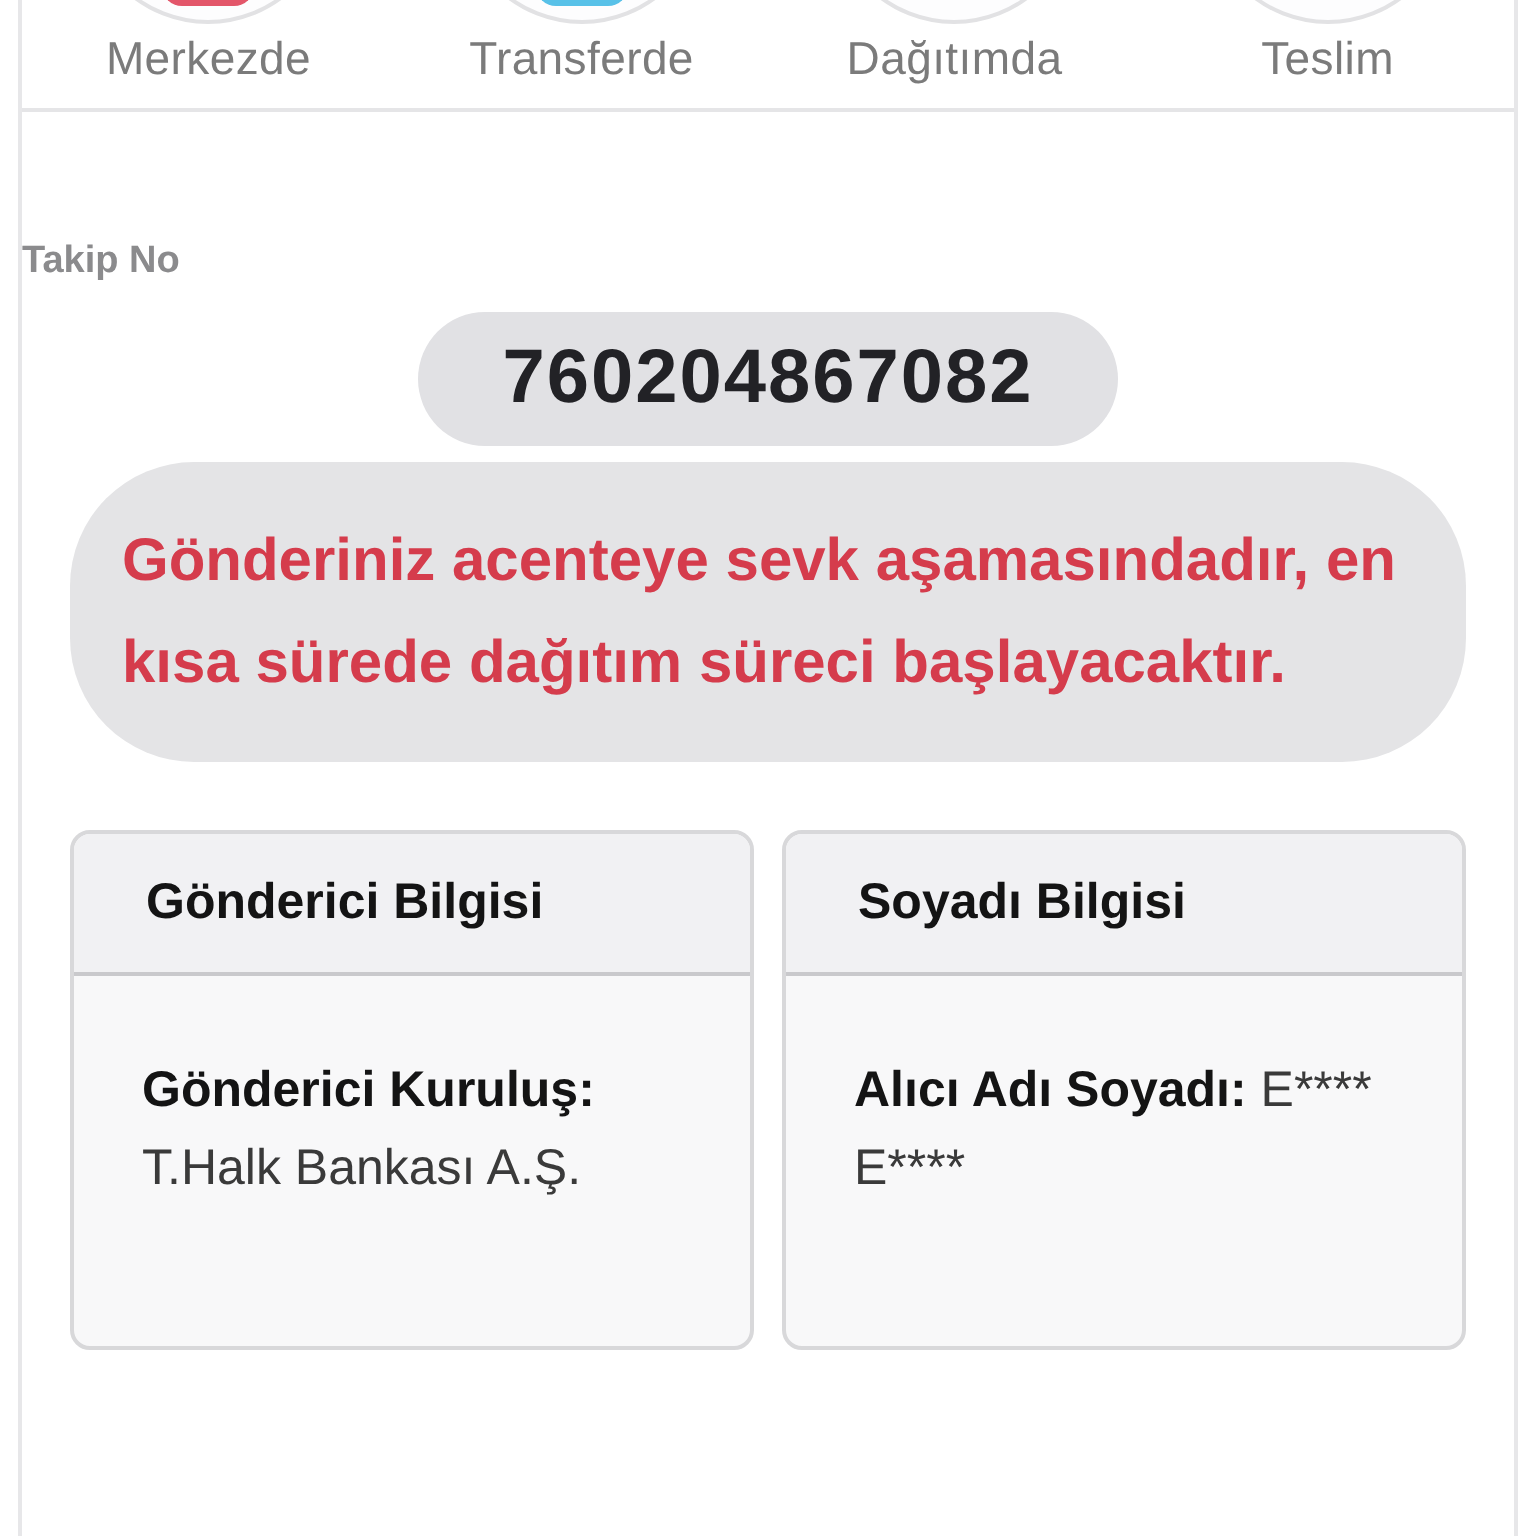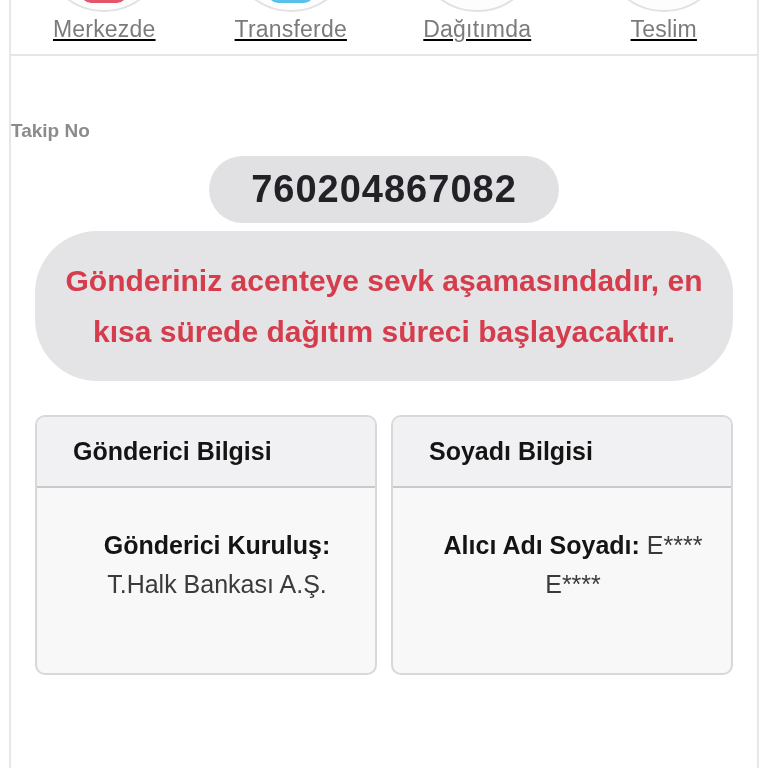--- a/index.html
+++ b/index.html
@@ -11,21 +11,21 @@
   .frame {
     position: relative;
     margin: 0 9px;
     height: 768px;
     background: #fff;
     border-left: 2px solid #e7e7e9;
     border-right: 2px solid #e7e7e9;
     overflow: hidden;
   }
   
-  .stepper { display: flex; width: 100%; text-decoration: underline; }
+  .stepper { display: flex; width: 100%; }
   .step { flex: 1; display: flex; flex-direction: column; align-items: center; }
   .arc-clip { position: relative; width: 100%; height: 12px; overflow: hidden; }
   .arc-circle {
     position: absolute; top: -112px; left: 50%; margin-left: -62px;
     width: 124px; height: 124px; border-radius: 50%;
     border: 2px solid #e2e2e4; background: #fdfdfe;
   }
   .step-icon-blob {
     position: absolute; left: 50%; transform: translateX(-50%);
     bottom: 7px; width: 46px; height: 36px; border-radius: 10px;
@@ -42,37 +42,37 @@
   .takip-label { margin-top: 64px; }
   .pill {
     margin: 14px auto 0; width: 350px; height: 67px; border-radius: 40px;
     background: #e1e1e4; display: flex; align-items: center; justify-content: center;
   }
   .pill-number { font-size: 38px; font-weight: 700; color: #222226; letter-spacing: 1px; }
   
   .durum-label { margin-top: 52px; }
   .status-box {
     margin: 8px 24px 0; border-radius: 62px; background: #e4e4e6;
-    padding: 24px 26px; text-align: center;
+    padding: 24px 26px; text-align: left;
   }
   .status-message {
     font-size: 30px; font-weight: 700; color: #d53c4c; line-height: 51px;
   }
   
   .cards-row { display: flex; gap: 14px; margin: 34px 24px 0; }
   .card {
     flex: 1; border: 2px solid #d8d8da; border-radius: 10px;
     background: #f8f8f9; height: 260px; overflow: hidden;
   }
   .card-header {
     background: #f1f1f3; border-bottom: 2px solid #c9c9cc;
     padding: 20px 16px 20px 36px; font-size: 25px; font-weight: 700; color: #141414;
   }
   .card-body {
-    padding: 38px 12px 20px 34px; font-size: 25px; line-height: 39px; color: #3a3a3a; text-align: center;
+    padding: 38px 12px 20px 34px; font-size: 25px; line-height: 39px; color: #3a3a3a;
   }
   .field-label { font-weight: 700; color: #141414; }
 </style>
 </head>
 <body>
 
 <div class="frame">
 
   <div class="stepper">
 

